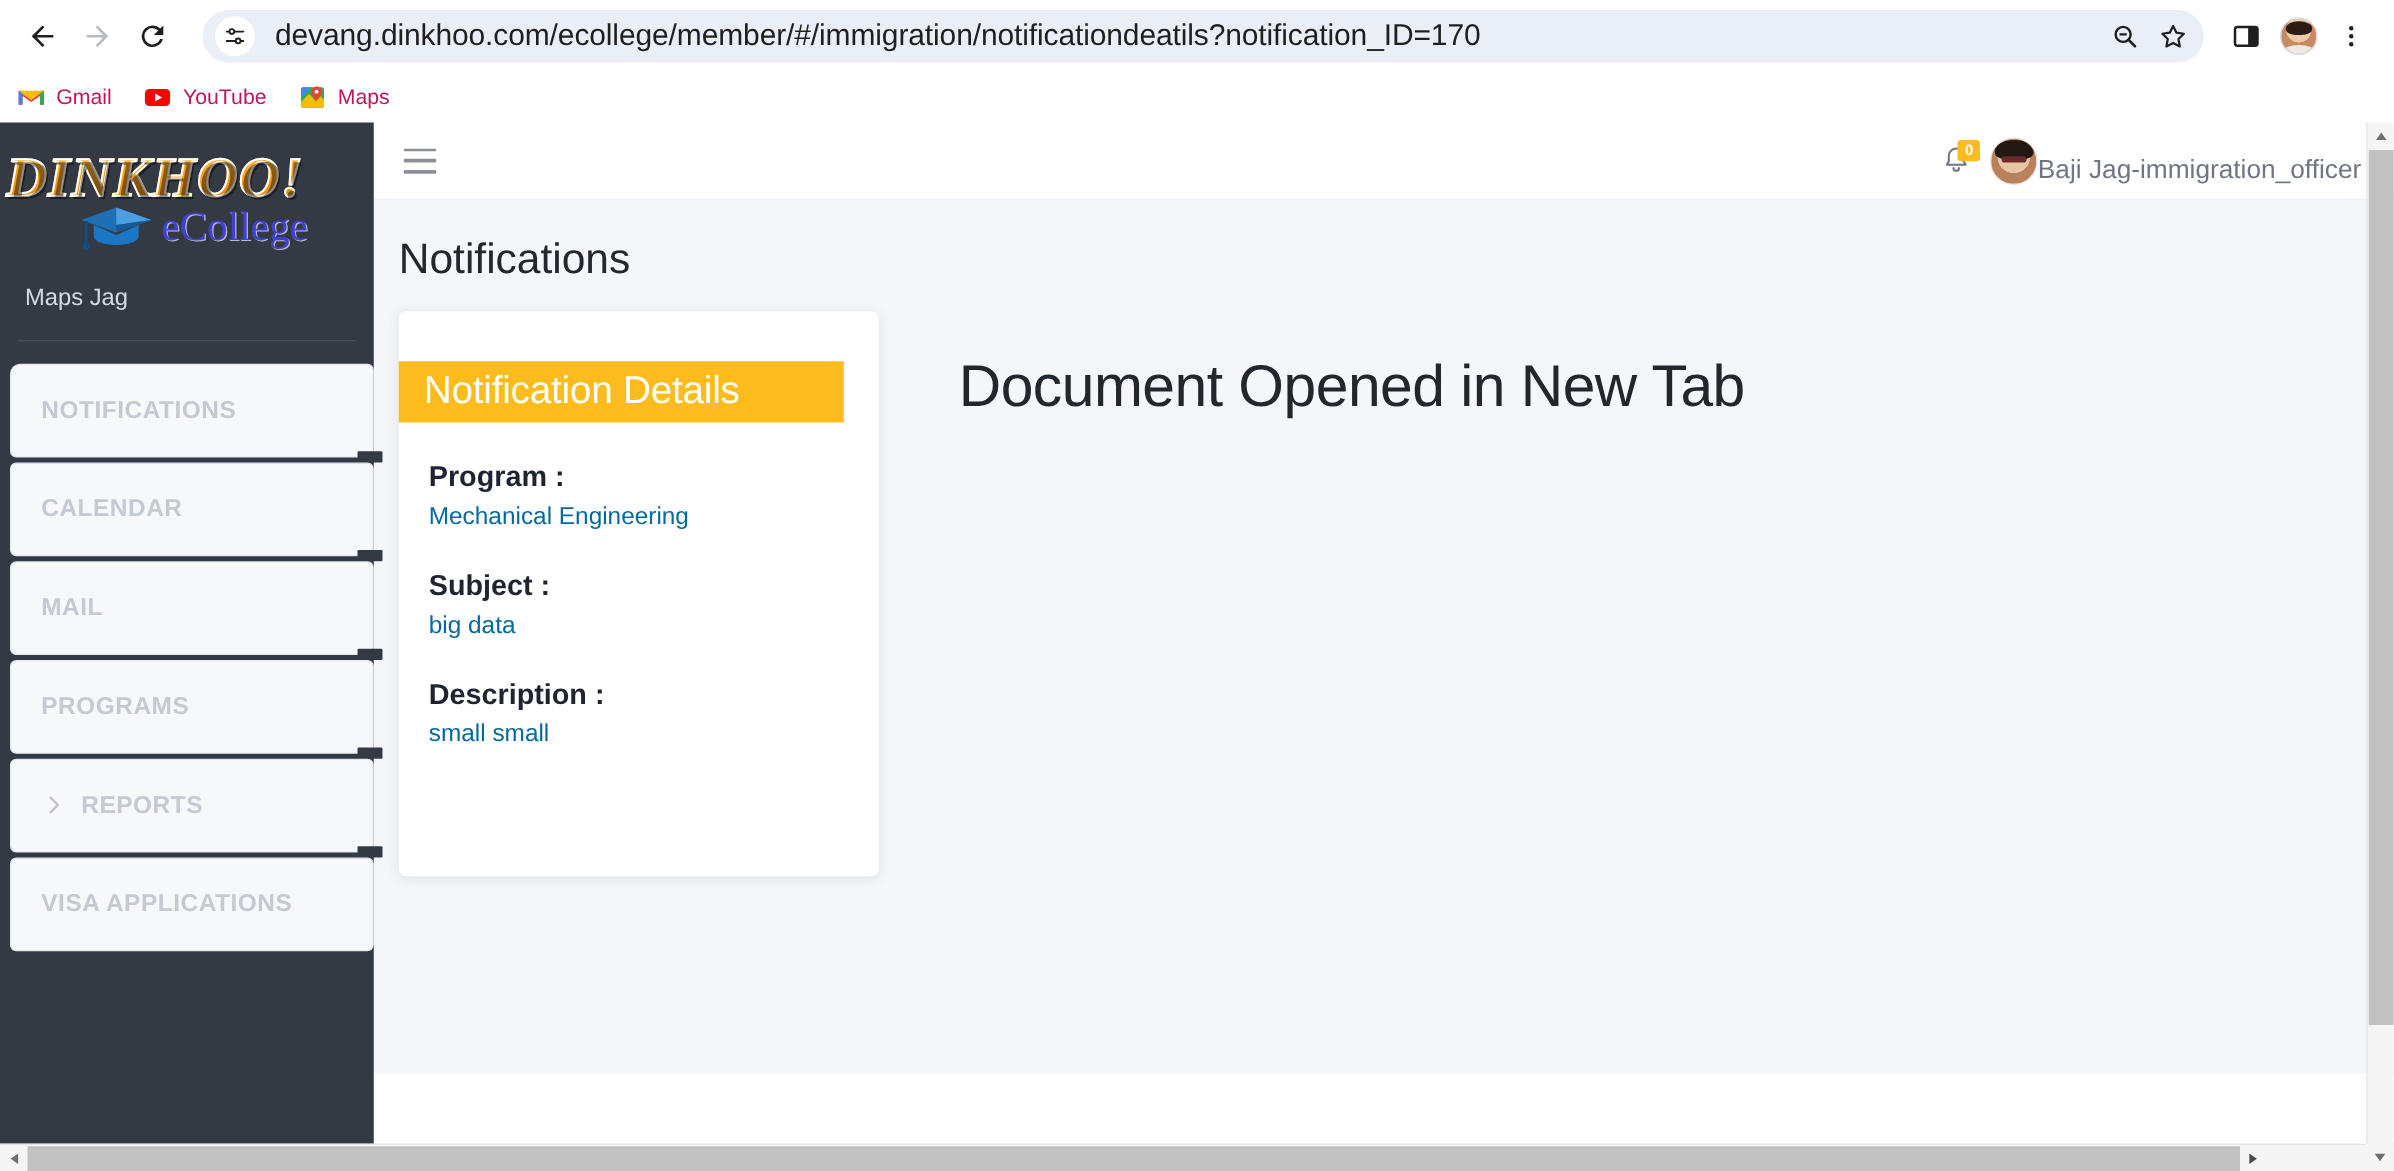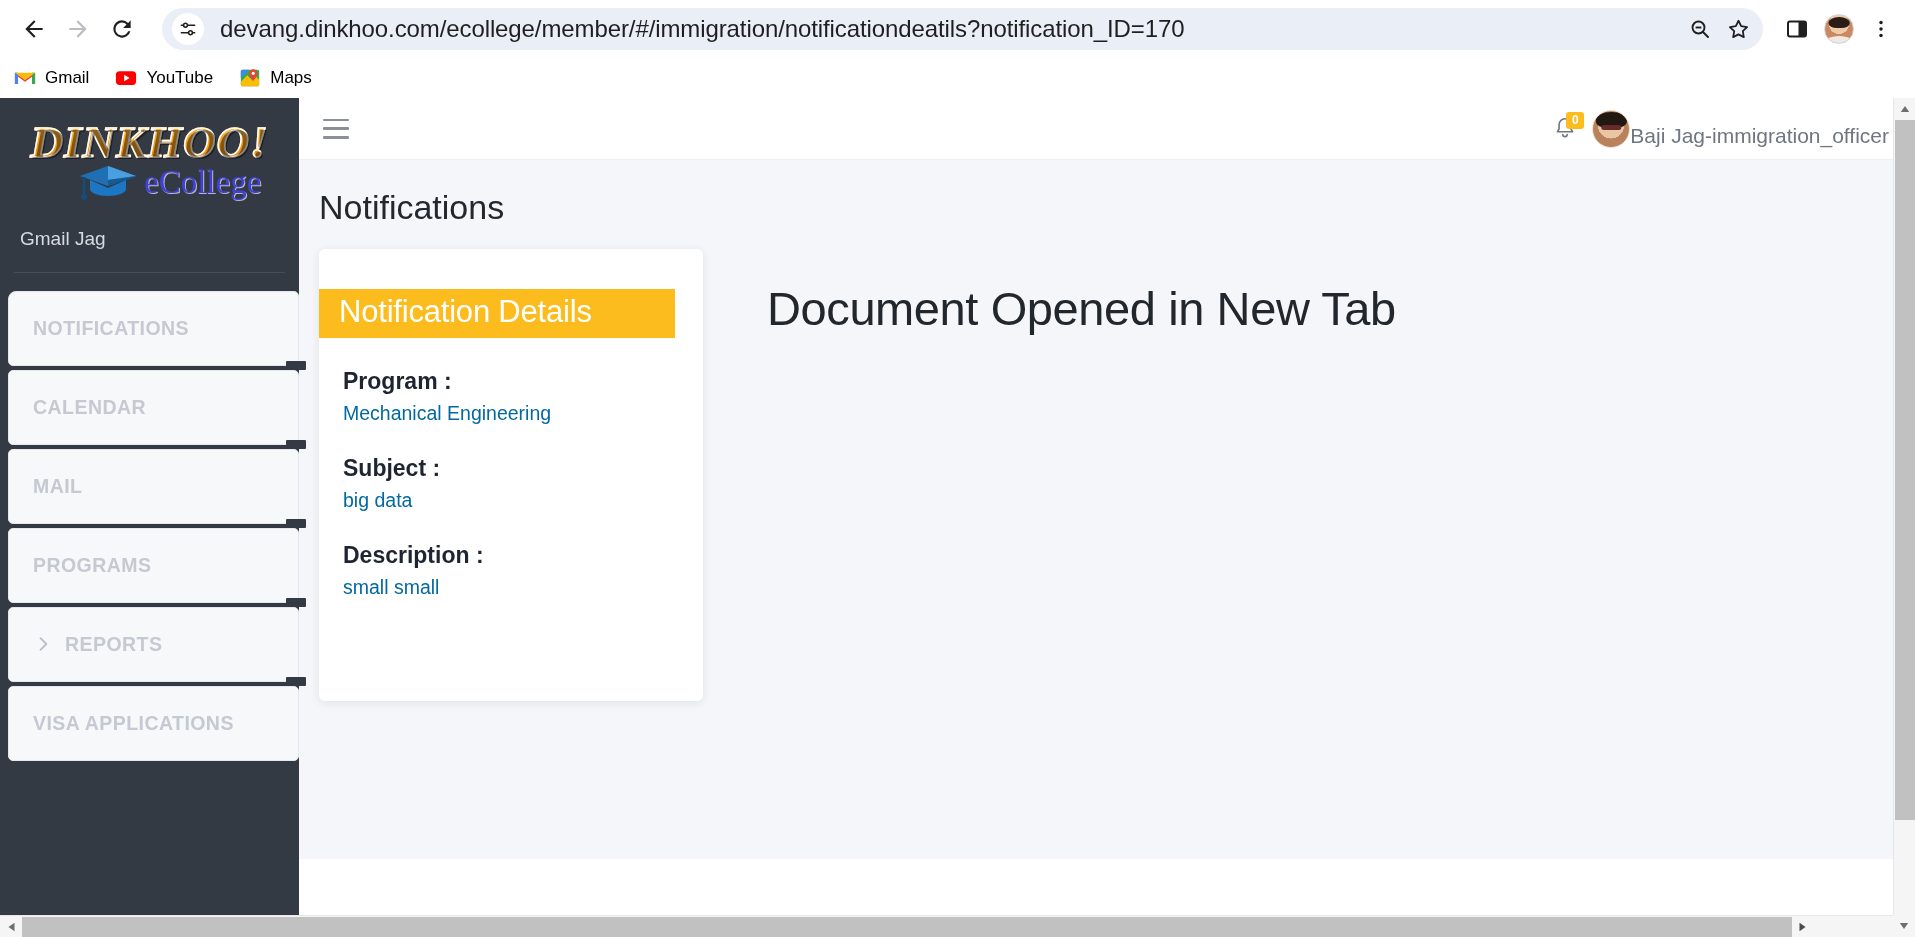--- a/index.html
+++ b/index.html
@@ -60,35 +60,35 @@
     content: ""; position: absolute; left: 50%; bottom: -14%;
     width: 92%; height: 38%; transform: translateX(-50%);
     background: #efe9e4; border-radius: 50% 50% 0 0;
   }
 
   .bookmarks {
     height: 40px; display: flex; align-items: center;
     padding: 0 14px; gap: 26px; background: #ffffff;
   }
   .bm { display: flex; align-items: center; gap: 9px; }
-  .bm-label { font-size: 17px; color: #000000; }
+  .bm-label { font-size: 17px; color: #be185d; }
   .bm-ico { width: 22px; height: 22px; flex: none; position: relative; }
 
   
   .viewport {
     position: relative; width: 1915px; height: 817px;
     display: flex; background: #f4f6f9;
   }
 
   
   .sidebar {
     width: 299px; flex: none; background: #343a44;
     display: flex; flex-direction: column; position: relative;
   }
-  .logo-area { padding: 22px 20px 0 20px; text-align: center; }
+  .logo-area { padding: 22px 20px 0 5px; }
   .logo-dinkhoo {
     font-family: "Liberation Serif", serif;
     font-size: 45px; font-weight: 700; font-style: italic;
     letter-spacing: 1px;
     background: linear-gradient(#ffc04a 0%, #f59a12 55%, #e07e06 100%);
     -webkit-background-clip: text; background-clip: text; color: transparent;
     -webkit-text-stroke: 1.6px #ffffff;
     paint-order: stroke fill;
     text-shadow: 2px 2px 0 rgba(0,0,0,.45);
     line-height: 1.02;
@@ -326,21 +326,21 @@
             <path d="M32 18L60 14 32 24z" fill="#155a96"></path>
             <path d="M14 18v9c0 4 8 7 18 7s18-3 18-7v-9L32 26z" fill="#1b76c4"></path>
             <line x1="8" y1="15" x2="8" y2="33" stroke="#134d80" stroke-width="2.6"></line>
             <circle cx="8" cy="35" r="3" fill="#134d80"></circle>
           </svg>
         </span>
         <span class="logo-ecollege">eCollege</span>
       </div>
     </div>
 
-    <div class="side-user">Gmail Jag</div>
+    <div class="side-user">Maps Jag</div>
     <div class="side-divider"></div>
 
     <nav class="menu">
       <div class="menu-item">
         <span class="menu-label">NOTIFICATIONS</span>
         <span class="tick"></span>
       </div>
       <div class="menu-item">
         <span class="menu-label">CALENDAR</span>
         <span class="tick"></span>

